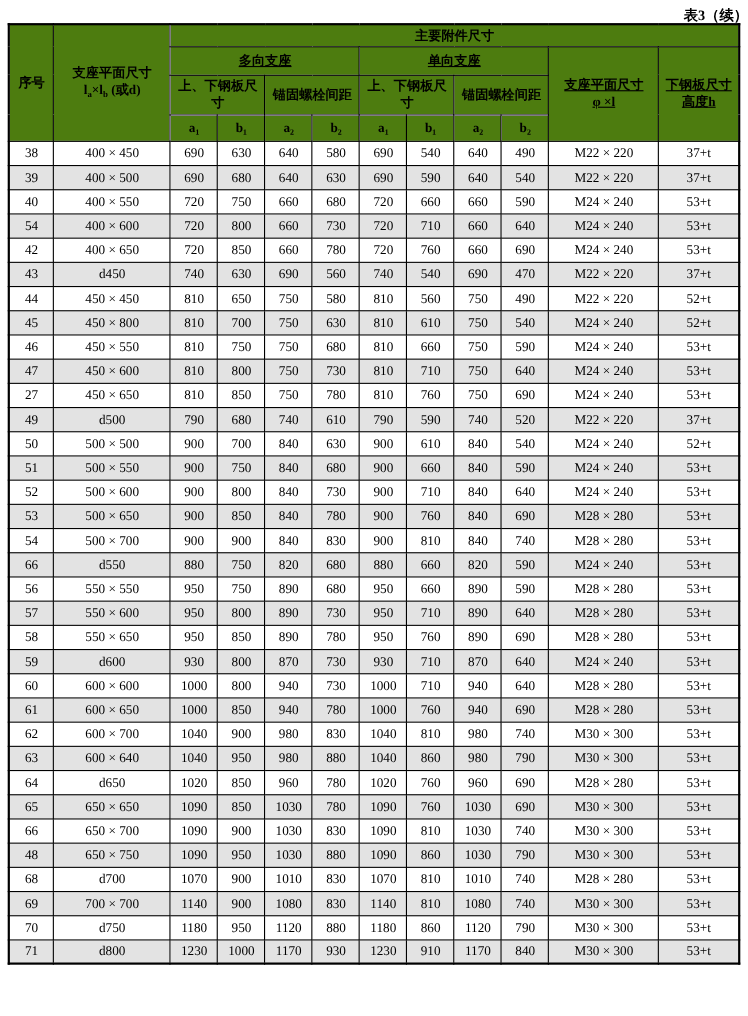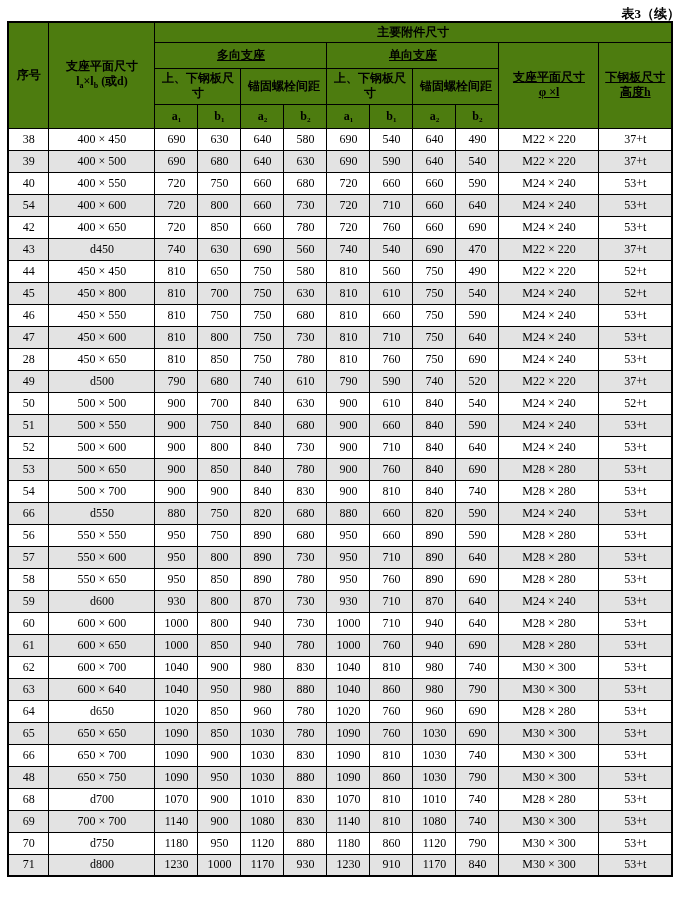--- a/index.html
+++ b/index.html
@@ -241,21 +241,21 @@
     <td>750</td>
     <td>730</td>
     <td>810</td>
     <td>710</td>
     <td>750</td>
     <td>640</td>
     <td>M24 × 240</td>
     <td>53+t</td>
   </tr>
         <tr>
-    <td>28</td>
+    <td>27</td>
     <td>450 × 650</td>
     <td>810</td>
     <td>850</td>
     <td>750</td>
     <td>780</td>
     <td>810</td>
     <td>760</td>
     <td>750</td>
     <td>690</td>
     <td>M24 × 240</td>

